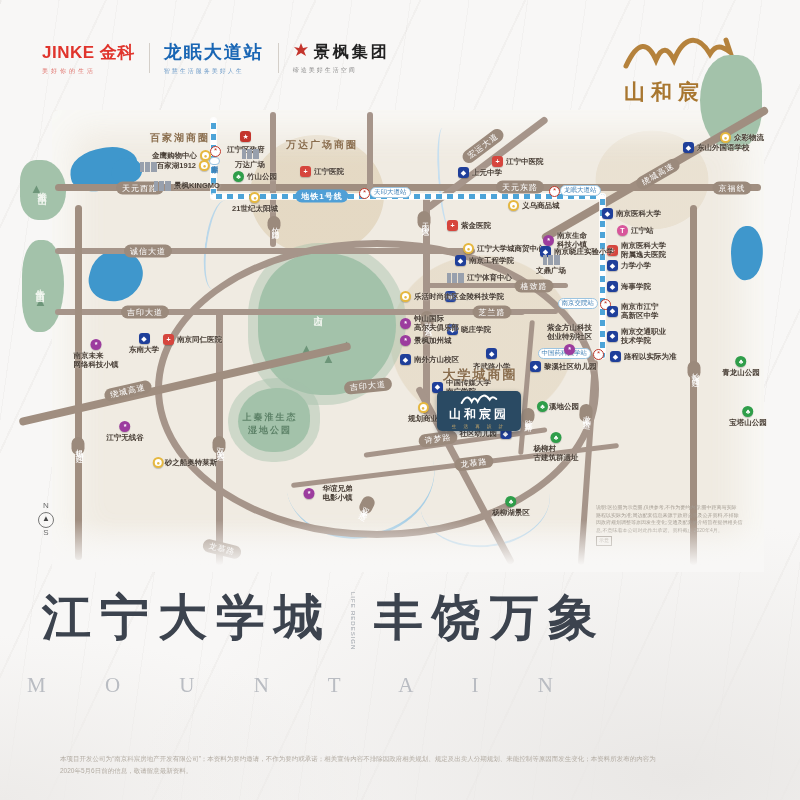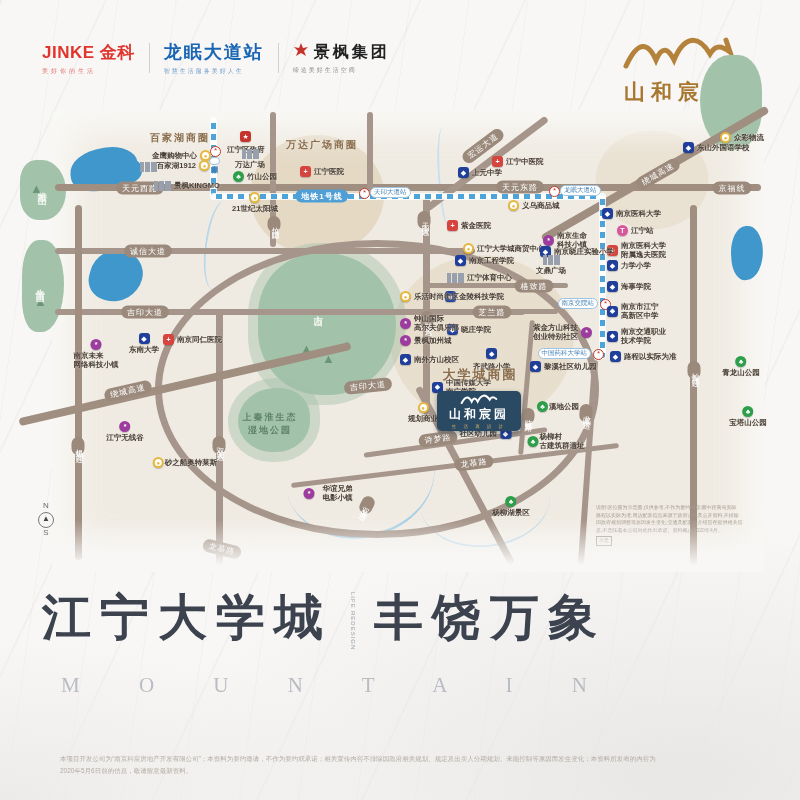--- a/index.html
+++ b/index.html
@@ -75,21 +75,21 @@
   .project{position:absolute;background:#2a4a63;border-radius:5px;box-shadow:0 2px 5px rgba(20,40,60,.4);
     display:flex;flex-direction:column;align-items:center;justify-content:center;color:#fff;}
   .project .pname{font-size:12px;font-weight:bold;letter-spacing:3px;margin-top:1px;}
   .project .pslogan{font-size:4.5px;color:#d9b26a;letter-spacing:3px;margin-top:1px;}
   .compass{position:absolute;color:#6b6b6b;font-size:8px;text-align:center;line-height:1.1;}
   .compass .ring{width:14px;height:14px;border:1px solid #777;border-radius:50%;margin:1px auto;
     display:flex;align-items:center;justify-content:center;font-size:8px;color:#444;}
   .mapnote{position:absolute;color:#a39c92;font-size:5px;line-height:1.5;width:162px;}
   .mapnote .tag{display:inline-block;border:1px solid #a39c92;padding:0 2px;margin-top:2px;font-size:5px;}
   
-  .headline{position:absolute;left:0;top:585px;width:648px;text-align:center;color:#3c434e;}
+  .headline{position:absolute;left:0;top:585px;width:648px;color:#3c434e;}
   .hl-row{display:flex;justify-content:center;align-items:center;gap:18px;}
   .hl-cn{font-size:49px;font-weight:bold;letter-spacing:9px;}
   .hl-vert{writing-mode:vertical-rl;font-size:6px;color:#9aa0a8;letter-spacing:1px;height:52px;display:flex;gap:2px;}
   .hl-en{margin-top:22px;font-family:"Liberation Serif","DejaVu Serif",serif;font-size:21px;letter-spacing:27px;color:#b9bcc2;text-indent:27px;}
   
   .footer{position:absolute;left:60px;top:753px;width:690px;color:#b3aca3;font-size:6.5px;line-height:1.9;}
 </style>
 </head>
 <body>
 <div id="canvas">
@@ -323,21 +323,21 @@
         <span class="txt">南京生命<br>科技小镇</span>
       </div>
       <div class="lm" style="left: 540px; top: 246px;">
         <span class="ic" style="background: rgb(31, 63, 154);">◆</span>
         <span class="txt">南京晓庄实验小学</span>
       </div>
       <div class="lm" style="left: 543px; top: 253px; flex-direction: column; gap: 1px; align-items: center; transform: translateX(calc(-50% + 8px));">
         <span class="ic-bld"></span>
         <span class="txt">文鼎广场</span>
       </div>
-      <div class="lm" style="left: 580px; top: 323px; transform: translateX(-100%) translateX(12px);">
+      <div class="lm" style="left: 580px; top: 323px; transform: translateX(-100%) translateX(12px); flex-direction: column;">
         <span class="txt" style="text-align: right;">紫金方山科技<br>创业特别社区</span>
         <span class="ic round" style="background: rgb(156, 60, 158);">*</span>
       </div>
       <div class="lm" style="left: 400px; top: 291px;">
         <span class="ic shop">●</span>
         <span class="txt">乐活时尚街区</span>
       </div>
       <div class="lm" style="left: 400px; top: 314px;">
         <span class="ic round" style="background: rgb(156, 60, 158);">*</span>
         <span class="txt">钟山国际<br>高尔夫俱乐部</span>
@@ -387,21 +387,21 @@
         <span class="txt">规划商业</span>
       </div>
       <div class="lm" style="left: 499px; top: 428px; transform: translateX(-100%) translateX(12px);">
         <span class="txt" style="text-align: right;">社区幼儿园</span>
         <span class="ic" style="background: rgb(31, 63, 154);">◆</span>
       </div>
       <div class="lm" style="left: 550px; top: 401px; flex-direction: row; gap: 1px; align-items: center; transform: translateX(calc(-50% + 8px));">
         <span class="ic round" style="background: rgb(47, 158, 74);">♣</span>
         <span class="txt">溪地公园</span>
       </div>
-      <div class="lm" style="left: 548px; top: 432px; flex-direction: row; gap: 1px; align-items: center; transform: translateX(calc(-50% + 8px));">
+      <div class="lm" style="left: 548px; top: 432px; flex-direction: column; gap: 1px; align-items: center; transform: translateX(calc(-50% + 8px));">
         <span class="ic round" style="background: rgb(47, 158, 74);">♣</span>
         <span class="txt">杨柳村<br>古建筑群遗址</span>
       </div>
       <div class="lm" style="left: 503px; top: 496px; flex-direction: column; gap: 1px; align-items: center; transform: translateX(calc(-50% + 8px));">
         <span class="ic round" style="background: rgb(47, 158, 74);">♣</span>
         <span class="txt">杨柳湖景区</span>
       </div>
       <div class="lm" style="left: 733px; top: 356px; flex-direction: column; gap: 1px; align-items: center; transform: translateX(calc(-50% + 8px));">
         <span class="ic round" style="background: rgb(47, 158, 74);">♣</span>
         <span class="txt">青龙山公园</span>

